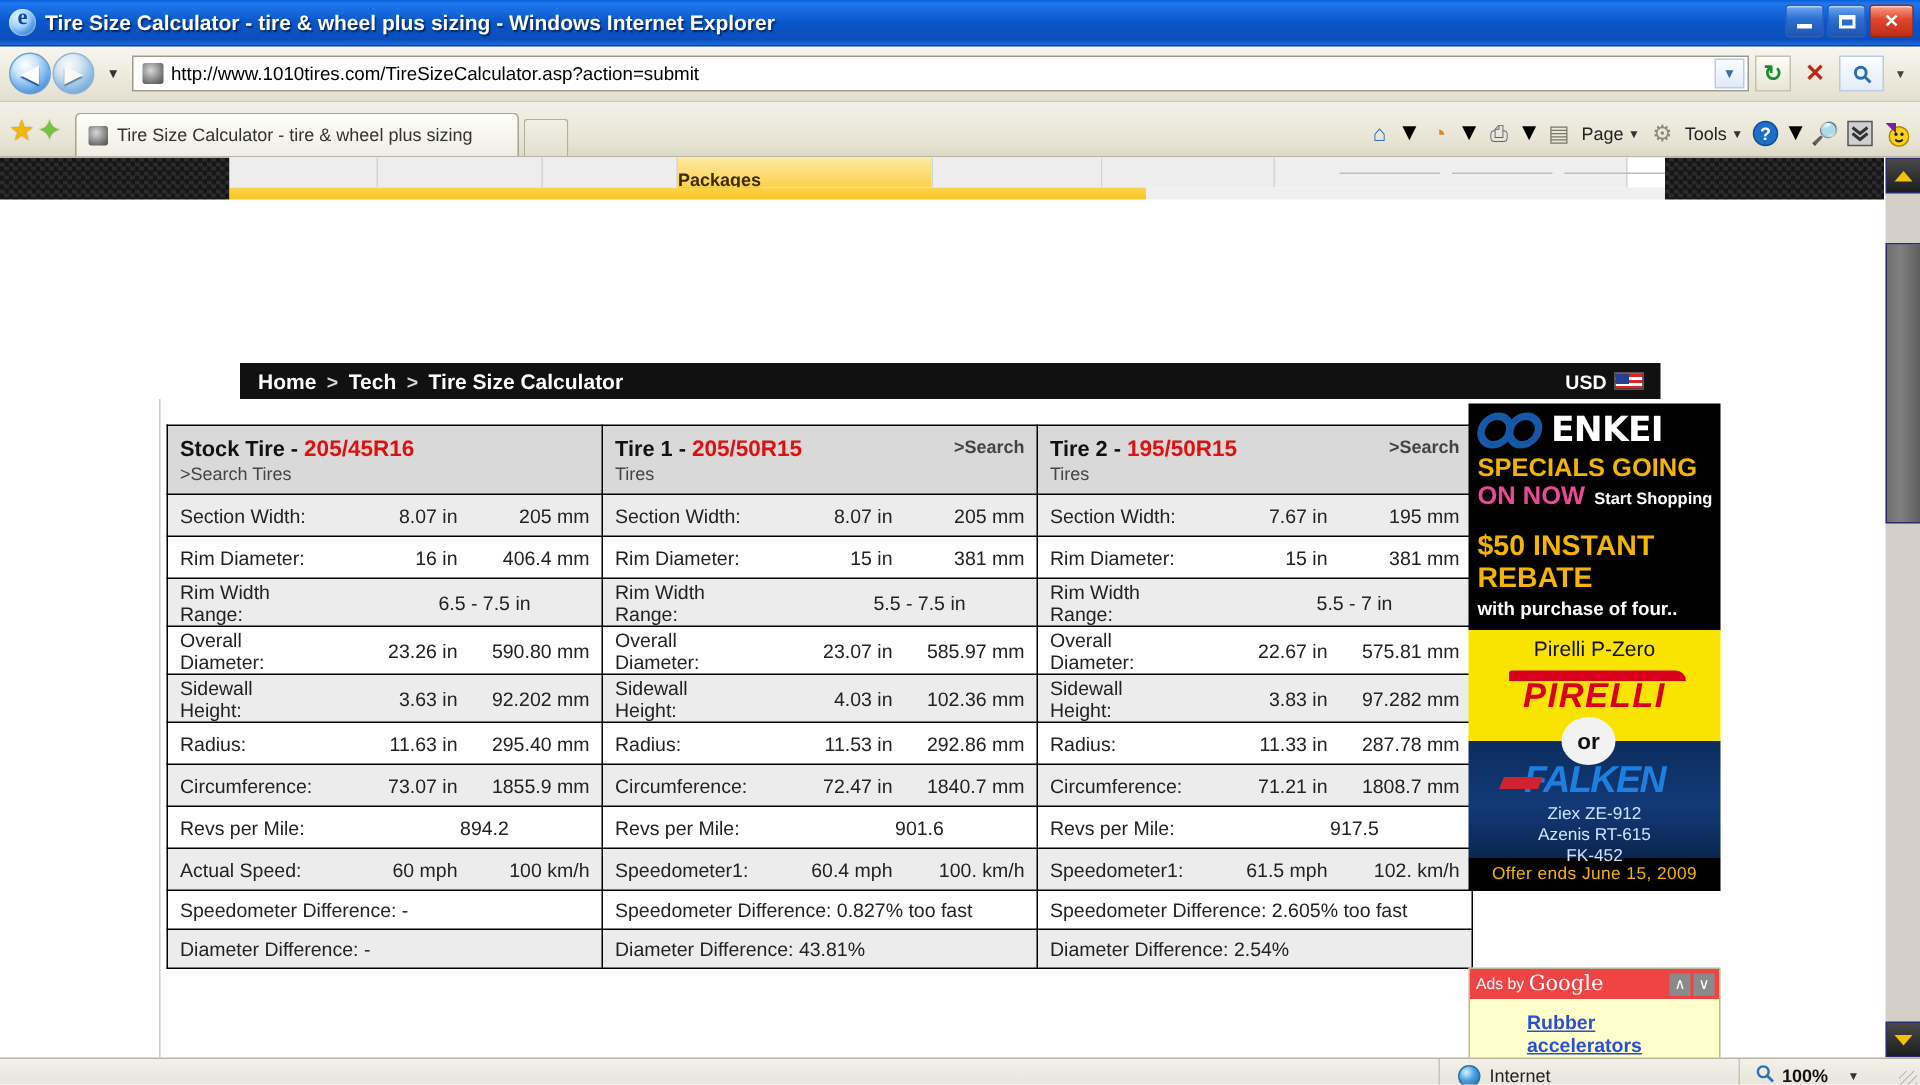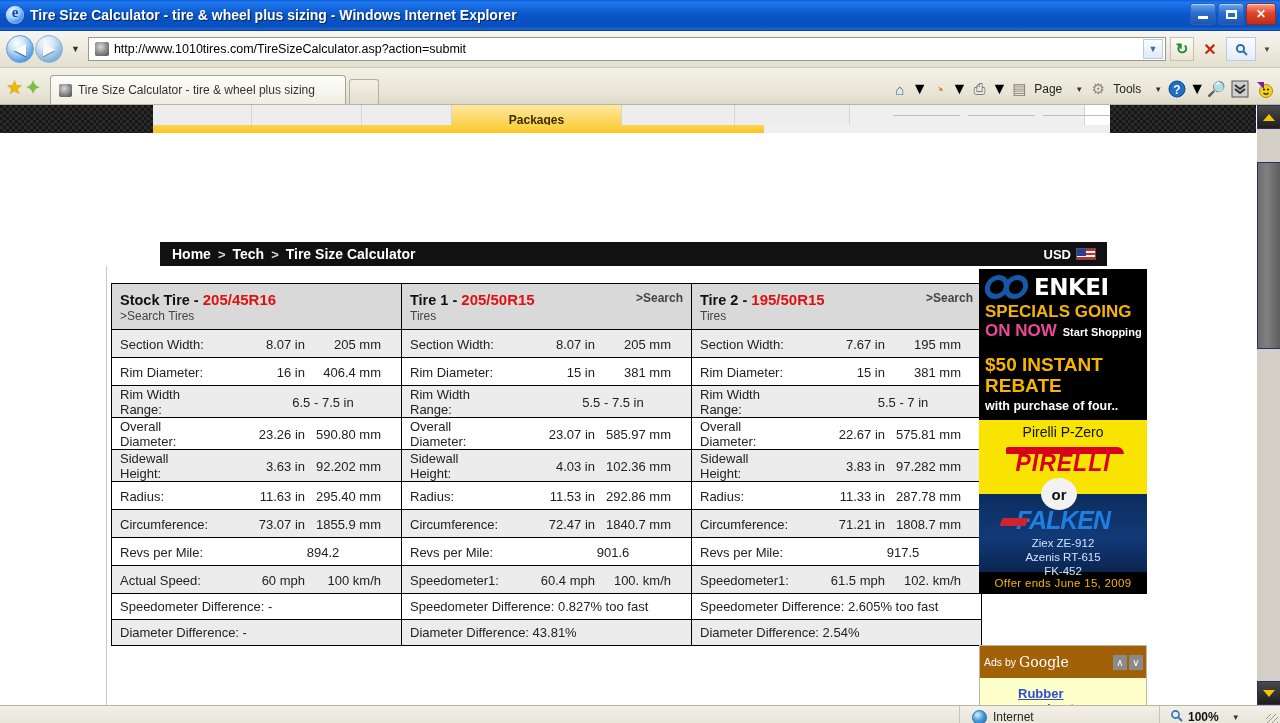--- a/index.html
+++ b/index.html
@@ -111,21 +111,21 @@
   }
   #tab .tabico{width:13px;height:13px;border-radius:2px;
     background:radial-gradient(circle at 40% 35%,#d8d8d8,#6f6f6f 70%,#494949 100%);}
   #tab .tablabel{font-size:12px;color:#333;white-space:nowrap;}
   #newtab{
     width:30px;height:25px;margin-left:3px;
     background:linear-gradient(180deg,#f2f0e5,#e2dfd0);
     border:1px solid #b3af9d;border-bottom:none;border-radius:3px 3px 0 0;
   }
   #cmdbar{ position:absolute;right:6px;bottom:4px;display:flex;align-items:center;gap:1px;}
-  .cmd{display:flex;align-items:center;gap:13px;padding:2px 3px;font-size:12px;color:#222;justify-content:space-between;}
+  .cmd{display:flex;align-items:center;gap:3px;padding:2px 3px;font-size:12px;color:#222;justify-content:space-between;}
   .cmd .car{font-size:8px;color:#333;}
   .gly{width:22px;height:22px;display:flex;align-items:center;justify-content:center;font-size:15px;}
   .gly.home{color:#2f6fb0;}
   .gly.rss{color:#e08020;}
   .gly.print{color:#5a6470;}
   .gly.page{color:#7a7a6a;}
   .gly.tools{color:#8a8a7a;}
   .gly.help{color:#1f6fc8;font-weight:bold;}
   .gly.res{color:#6e5aa0;}
   .gly.msg{color:#444;}
@@ -142,21 +142,21 @@
       repeating-conic-gradient(#2b2b2b 0% 25%, #161616 0% 50%) 0 0/6px 6px;
   }
   #sitenav .checker.right{ left:1110px; width:146px;}
   #sitenav .navcells{position:absolute;left:153px;top:0;height:20px;width:957px;display:flex;}
   #sitenav .navcells div{height:20px;background:#ededed;border-right:1px solid #d4d4d4;}
   #sitenav .c1{width:99px;}
   #sitenav .c2{width:110px;}
   #sitenav .c3{width:90px;}
   #sitenav .pkg{
     width:170px;background:linear-gradient(180deg,#fde9a2,#fbd14d)!important;
-    display:flex;align-items:flex-end;justify-content:center;
+    display:flex;align-items:flex-end;justify-content:flex-start;
     font-size:12px;font-weight:bold;color:#3a2d00;overflow:hidden;
   }
   #sitenav .pkg span{ text-decoration:underline; transform:translateY(2px);}
   #sitenav .c5{width:113px;}
   #sitenav .c6{width:115px;}
   #sitenav .c7{width:235px;background:#efefef!important;}
   #sitenav .ybar{position:absolute;left:153px;top:20px;width:611px;height:8px;
     background:linear-gradient(180deg,#fcd54f,#f8c51f);}
   #sitenav .gbar{position:absolute;left:764px;top:20px;width:346px;height:8px;background:#efefef;}
   #sitenav .lines{position:absolute;left:893px;top:4px;width:217px;height:12px;display:flex;gap:8px;}
@@ -188,21 +188,21 @@
   .colhead .h1{font-size:14.5px;font-weight:bold;color:#111;white-space:nowrap;}
   .colhead .h1 em{color:#dd1111;font-style:normal;font-size:15px;}
   .colhead .sub{font-size:12px;color:#444;margin-top:1px;}
   .colhead .srch{float:right;font-size:12px;color:#444;font-weight:bold;}
   .datarow{height:28px;}
   .datarow.tall{height:32px;}
   .cell{position:relative;height:100%;}
   .lbl{position:absolute;left:8px;top:50%;transform:translateY(-50%);
     font-size:13px;color:#222;line-height:15px;white-space:pre-line;}
   .v1{position:absolute;right:96px;top:50%;transform:translateY(-50%);font-size:13px;color:#222;text-align:right;}
-  .v2{position:absolute;right:20px;top:50%;transform:translateY(-50%);font-size:13px;color:#222;text-align:right;}
+  .v2{position:absolute;right:8px;top:50%;transform:translateY(-50%);font-size:13px;color:#222;text-align:right;}
   .vmid{position:absolute;right:8px;top:50%;transform:translateY(-50%);font-size:13px;color:#222;
     width:140px;text-align:center;}
   .full{font-size:13px;color:#222;padding:5px 0 5px 8px;}
   .rowalt{background:#ececec;}
   .rowwhite{background:#fff;}
 
   
   #ads{position:absolute;left:979px;top:164px;width:168px;}
   .enkei{height:81px;background:#000;position:relative;overflow:hidden;}
   .enkei .logo{position:absolute;left:6px;top:5px;display:flex;align-items:center;gap:3px;}
@@ -237,21 +237,21 @@
   .falken .fname{text-align:center;color:#1f7fe0;font-size:25px;font-weight:bold;font-style:italic;
     letter-spacing:-1px;line-height:25px;}
   .falken .fswoosh{position:absolute;left:22px;top:24px;width:26px;height:8px;background:#cf2330;
     transform:skewX(-22deg);}
   .falken .flines{margin-top:3px;text-align:center;color:#cfe3ff;font-size:11.5px;line-height:14px;}
   .offer{height:22px;background:#000;display:flex;align-items:center;justify-content:center;}
   .offer span{color:#f5b400;font-size:11.5px;letter-spacing:.3px;}
 
   #gads{position:absolute;left:979px;top:540px;width:168px;height:168px;background:#ffffcc;
     border:1px solid #b9b9a0;}
-  #gads .ghdr{height:32px;background:#a16207;display:flex;align-items:center;position:relative;padding-left:4px;}
+  #gads .ghdr{height:20px;background:#ef4444;display:flex;align-items:center;position:relative;padding-left:4px;}
   #gads .ghdr .t1{color:#fff;font-size:10.5px;}
   #gads .ghdr .t2{color:#fff;font-size:14px;font-family:"DejaVu Serif",serif;margin-left:3px;}
   #gads .arrows{position:absolute;right:3px;display:flex;gap:2px;}
   #gads .arrows i{width:14px;height:15px;background:#8a8a8a;color:#fff;font-size:10px;
     display:flex;align-items:center;justify-content:center;font-style:normal;}
   #gads .body{padding:8px 6px 0 6px;}
   #gads .alink{color:#2a4fd6;font-size:13px;font-weight:bold;text-decoration:underline;display:block;padding-left:32px;}
   #gads .adesc{color:#222;font-size:12.5px;line-height:15px;margin-top:1px;}
 
   

